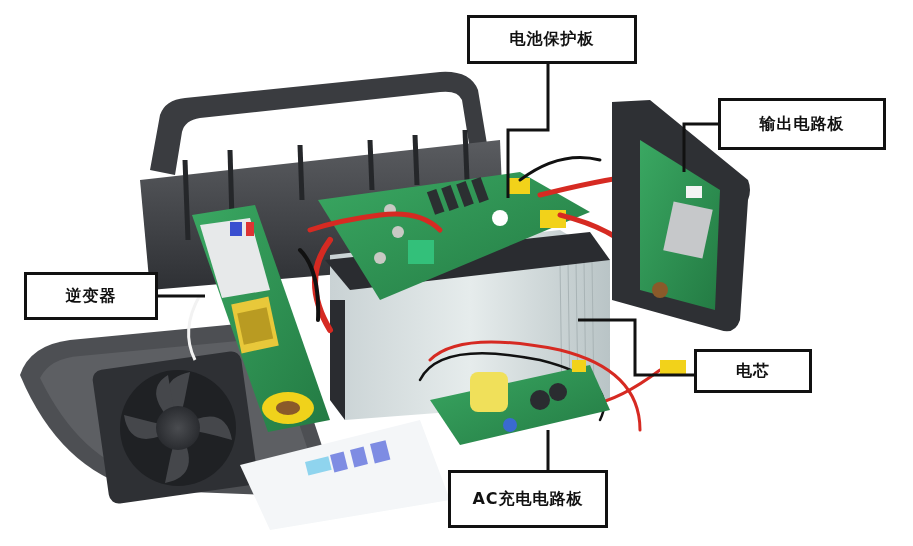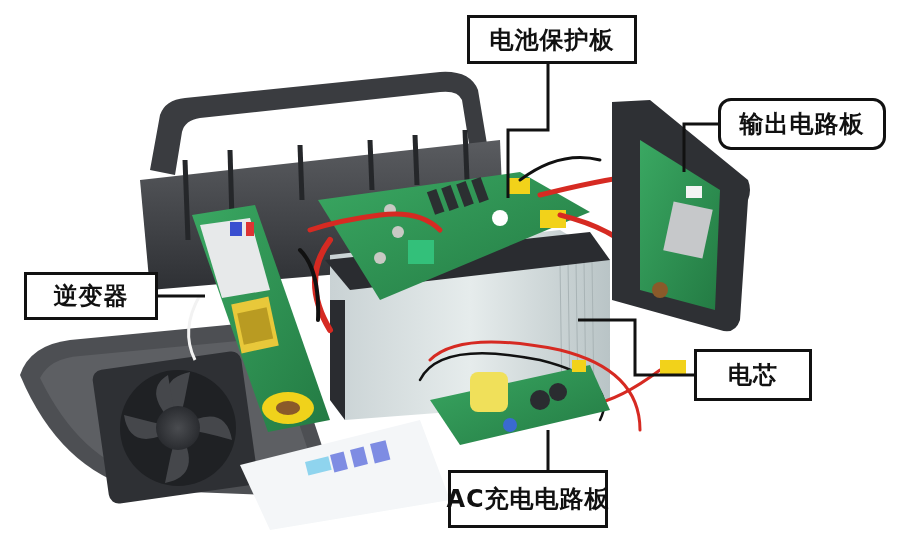--- a/index.html
+++ b/index.html
@@ -3,27 +3,27 @@
 <meta charset="utf-8">
 <style>
   html, body { margin: 0; padding: 0; background: #ffffff; }
   body { width: 913px; height: 546px; position: relative; overflow: hidden;
          font-family: "DejaVu Sans", "Liberation Sans", sans-serif; }
   #scene { position: absolute; left: 0; top: 0; width: 913px; height: 546px; }
   .label {
     position: absolute; box-sizing: border-box;
     background: #ffffff; border: 3px solid #111111;
     display: flex; align-items: center; justify-content: center;
-    font-size: 24px; font-weight: bold; color: #111111; letter-spacing: 1px;
+    font-size: 16px; font-weight: bold; color: #111111; letter-spacing: 1px;
     white-space: nowrap;
   }
   #lbl-bms   { left: 467px; top: 15px;  width: 170px; height: 49px; }
-  #lbl-out   { left: 718px; top: 98px;  width: 168px; height: 52px; border-radius: 13px; }
+  #lbl-out   { left: 718px; top: 98px;  width: 168px; height: 52px; }
   #lbl-inv   { left: 24px;  top: 272px; width: 134px; height: 48px; }
-  #lbl-cell  { left: 694px; top: 349px; width: 118px; height: 52px; }
+  #lbl-cell  { left: 694px; top: 349px; width: 118px; height: 44px; }
   #lbl-ac    { left: 448px; top: 470px; width: 160px; height: 58px; }
 </style>
 </head>
 <body>
 
 <svg id="scene" viewBox="0 0 913 546" xmlns="http://www.w3.org/2000/svg">
   <defs>
     <linearGradient id="housing" x1="0" y1="0" x2="0" y2="1">
       <stop offset="0" stop-color="#5a5c60"></stop>
       <stop offset="1" stop-color="#2e3034"></stop>

